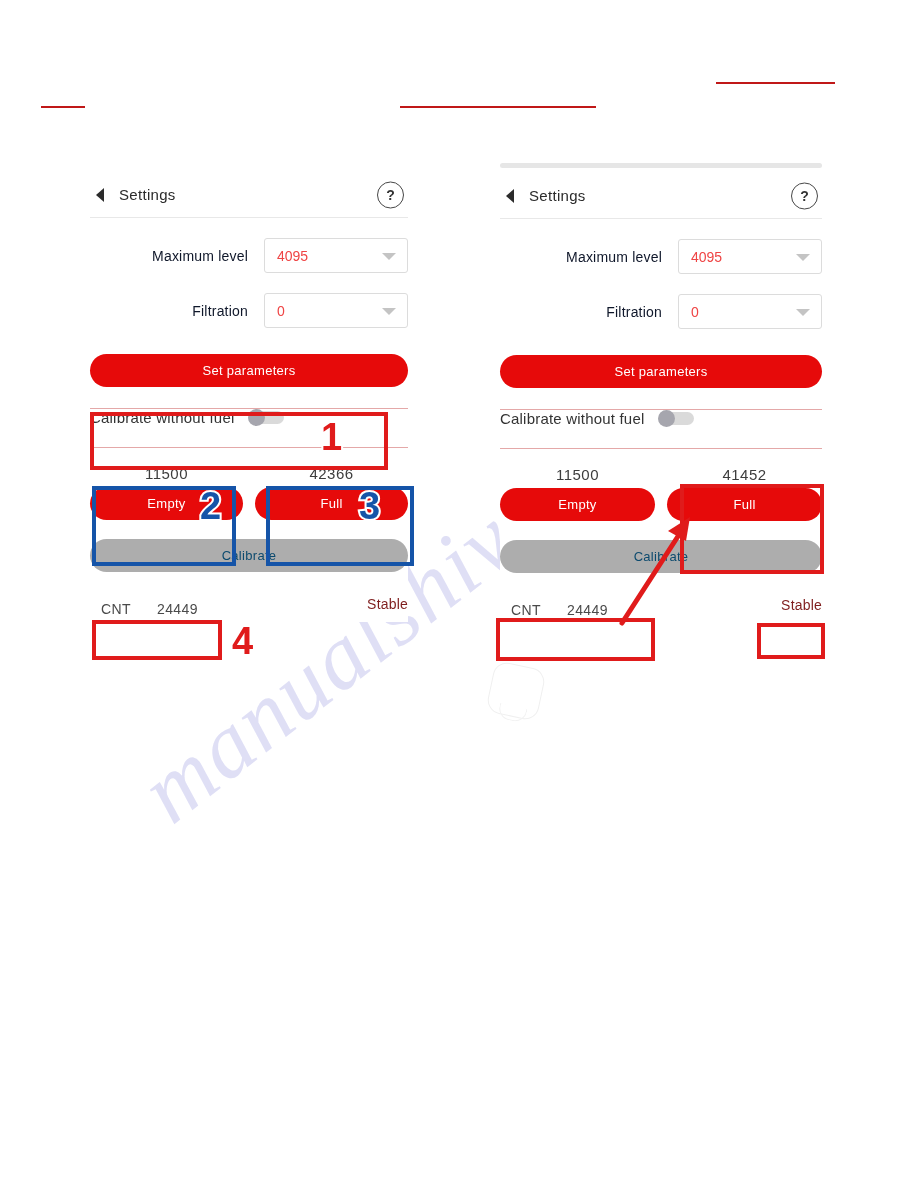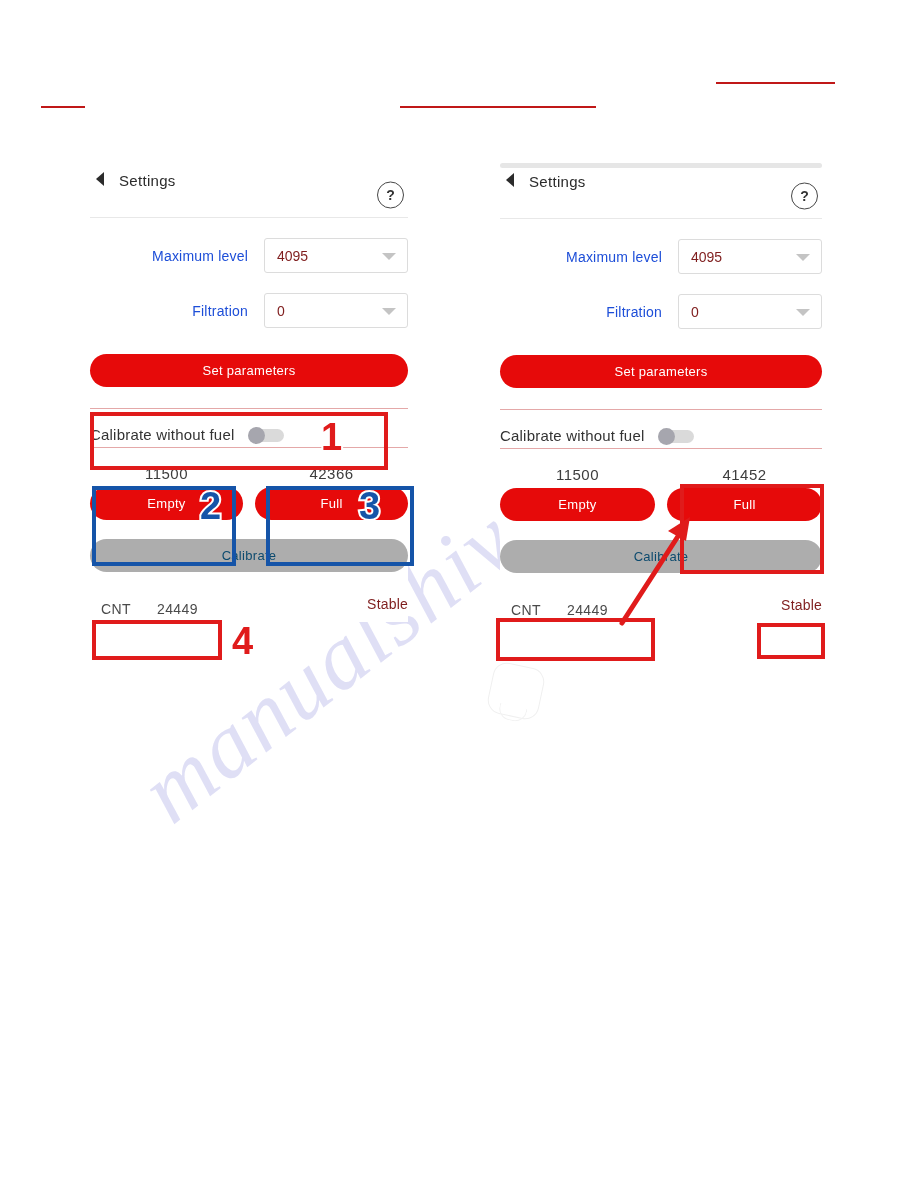--- a/index.html
+++ b/index.html
@@ -58,21 +58,21 @@
   
   .panel { position: absolute; z-index: 4; background: #ffffff; }
 
   .panel-top-edge {
     position: absolute; left: 0; right: 0; top: 0;
     height: 5px; background: #e6e6e6; border-radius: 3px;
   }
 
   .hdr {
     position: relative;
-    display: flex; align-items: flex-start;
+    display: flex; align-items: center;
     height: 46px;
     border-bottom: 1px solid #e8e8e8;
   }
   .back-arrow {
     width: 9px; height: 14px; margin-left: 6px; flex: none;
   }
   .hdr-title {
     margin-left: 14px;
     font-size: 15px;
     color: #2b2b2b;
@@ -89,33 +89,33 @@
     background: #fff;
   }
 
   .field-row {
     display: flex; align-items: center;
     justify-content: flex-end;
     margin-top: 20px;
     gap: 16px;
   }
   .field-label {
-    font-size: 14px; color: #1d4ed8;
+    font-size: 14px; color: #0f172a;
     letter-spacing: .2px;
     white-space: nowrap;
   }
   .select-box {
     position: relative;
     width: 144px; height: 35px;
     border: 1px solid #dcdcdc;
     border-radius: 3px;
     background: #fff;
     display: flex; align-items: center;
     padding-left: 12px;
-    font-size: 14px; color: #7f1d1d;
+    font-size: 14px; color: #ef4444;
   }
   .caret {
     position: absolute; right: 11px; top: 50%;
     margin-top: -3px;
     width: 0; height: 0;
     border-left: 7px solid transparent;
     border-right: 7px solid transparent;
     border-top: 7px solid #c4c4c4;
   }
 
@@ -127,21 +127,21 @@
     color: #fff;
     font-size: 13px;
     letter-spacing: .3px;
   }
   .pill.wide { width: 100%; }
   .pill.gray { background: #adadad; color: #0c4a6e; }
 
   .thin-rule { height: 1px; background: #e4a8a8; }
 
   .toggle-row {
-    display: flex; align-items: flex-end;
+    display: flex; align-items: flex-start;
     height: 34px;
   }
   .toggle-label { font-size: 15px; color: #333; letter-spacing: .2px; }
   .switch {
     position: relative;
     margin-left: 14px;
     width: 36px; height: 16px;
   }
   .switch .track {
     position: absolute; left: 9px; top: 2px;

